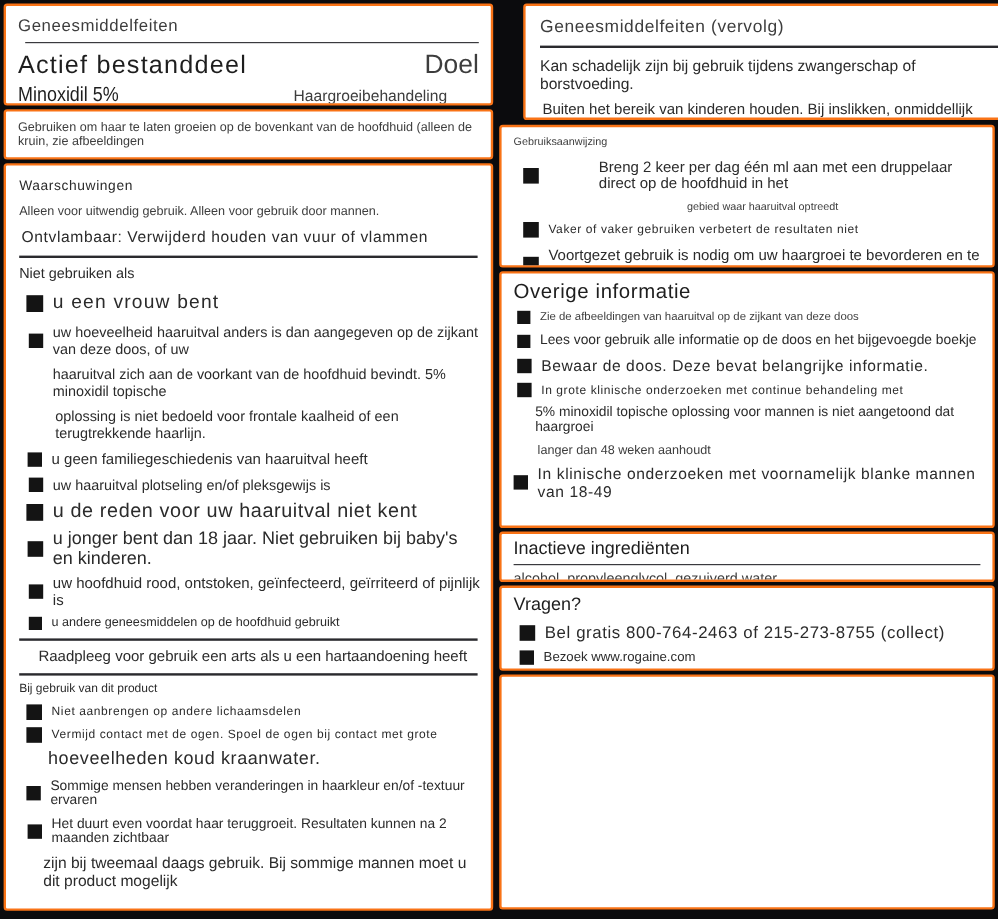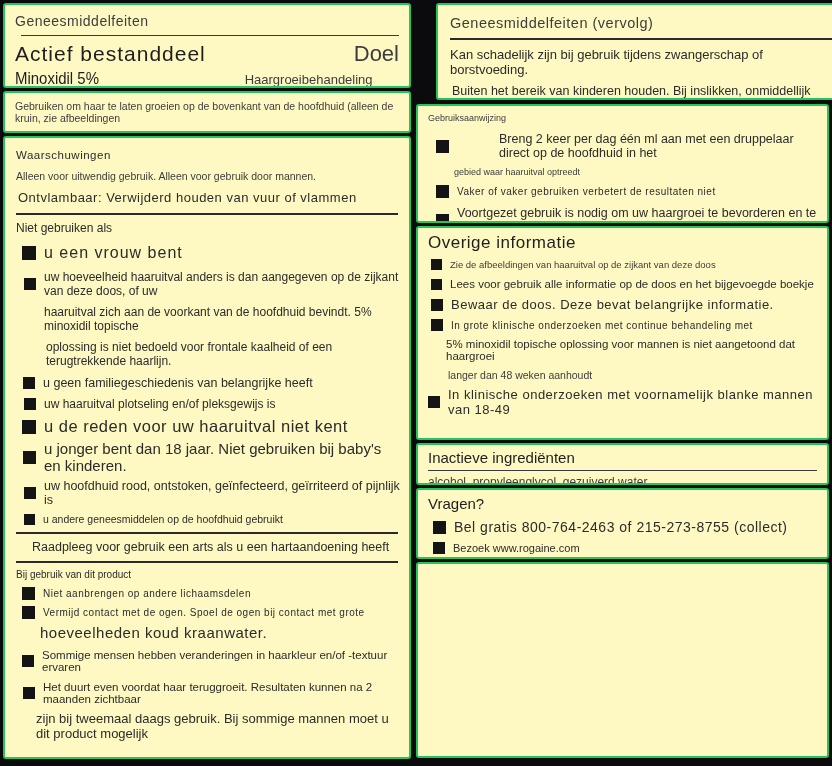--- a/index.html
+++ b/index.html
@@ -1,18 +1,18 @@
 <!DOCTYPE html>
 <html><head>
 <meta charset="utf-8">
 <style>
   html,body{margin:0;padding:0;background:#0b0b0d;}
   #screen{position:relative;width:832px;height:766px;background:#0b0b0d;overflow:hidden;
           font-family:"Liberation Sans","DejaVu Sans",sans-serif;color:#2b2b2b;}
-  .box{position:absolute;background:#fef9c3;border:2px solid #22c55e;border-radius:3px;
+  .box{position:absolute;background:#ffffff;border:2px solid #f97316;border-radius:3px;
        box-sizing:border-box;overflow:hidden;}
   .hr1{height:1px;background:#3a3a3e;border:0;margin:0;}
   .hr2{height:2px;background:#2a2a2e;border:0;margin:0;}
   .row{display:flex;align-items:center;}
   .sq{display:inline-block;background:#141414;flex:0 0 auto;margin-right:8px;}
   .sq11{width:11px;height:11px;} .sq12{width:12px;height:12px;}
   .sq13{width:13px;height:13px;} .sq14{width:14px;height:14px;}
   .t9{font-size:9px;}  .t95{font-size:9.5px;} .t105{font-size:10.5px;}
   .t11{font-size:11px;} .t115{font-size:11.5px;} .t12{font-size:12px;} .t125{font-size:12.5px;}
   .t13{font-size:13px;} .t135{font-size:10px;} .t14{font-size:14px;} .t145{font-size:14.5px;}
@@ -58,21 +58,21 @@
       <span>u een vrouw bent</span>
       </div>
     <div class="row t12" style="margin:8px 0 0 10px;">
       <span class="sq sq12"></span>
       <span>uw hoeveelheid haaruitval anders is dan aangegeven op de zijkant van deze doos, of uw</span>
       </div>
     <div class="t12" style="margin:7px 0 0 30px;">haaruitval zich aan de voorkant van de hoofdhuid bevindt. 5% minoxidil topische</div>
     <div class="t12" style="margin:7px 0 0 32px;">oplossing is niet bedoeld voor frontale kaalheid of een terugtrekkende haarlijn.</div>
     <div class="row t125" style="margin:8px 0 0 9px;">
       <span class="sq sq12"></span>
-      <span>u geen familiegeschiedenis van belangrijke heeft</span>
+      <span>u geen familiegeschiedenis van haaruitval heeft</span>
       </div>
     <div class="row t12" style="margin:7px 0 0 10px;">
       <span class="sq sq12"></span>
       <span>uw haaruitval plotseling en/of pleksgewijs is</span>
       </div>
     <div class="row t165 ls05" style="margin:6px 0 0 8px;">
       <span class="sq sq14"></span>
       <span>u de reden voor uw haaruitval niet kent</span>
       </div>
     <div class="row t15" style="margin:4px 0 0 9px;">
@@ -121,21 +121,21 @@
     <div class="t125" style="margin:7px 0 0 2px;">Buiten het bereik van kinderen houden. Bij inslikken, onmiddellijk medische</div>
 
   </div>
 
   <div class="box" style="left:416px;top:104px;width:413px;height:119px;padding:7px 10px;">
     <div class="t9 gray">Gebruiksaanwijzing</div>
     <div class="row t125" style="margin:9px 0 0 8px;gap:42px;">
       <span class="sq sq13"></span>
       <span>Breng 2 keer per dag één ml aan met een druppelaar direct op de hoofdhuid in het</span>
       </div>
-    <div class="t9 gray" style="margin:7px 0 0 26px;">gebied waar haaruitval optreedt</div>
+    <div class="t9 gray" style="margin:7px 0 0 26px;text-align:center;">gebied waar haaruitval optreedt</div>
     <div class="row t135 ls05" style="margin:8px 0 0 8px;">
       <span class="sq sq13"></span>
       <span>Vaker of vaker gebruiken verbetert de resultaten niet</span>
       </div>
     <div class="row t125" style="margin:8px 0 0 8px;">
       <span class="sq sq13"></span>
       <span>Voortgezet gebruik is nodig om uw haargroei te bevorderen en te behouden,</span>
       </div>
 
   </div>

